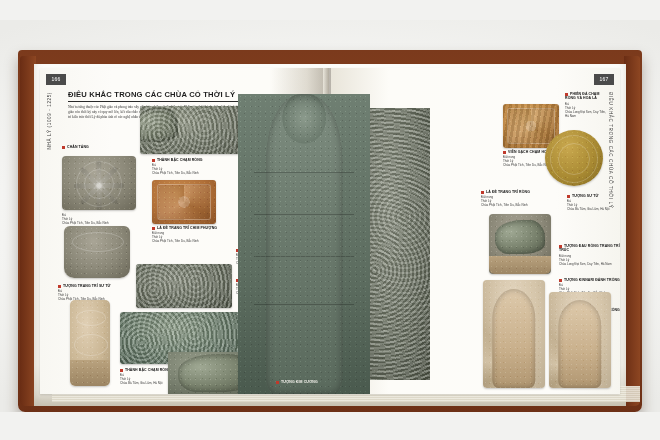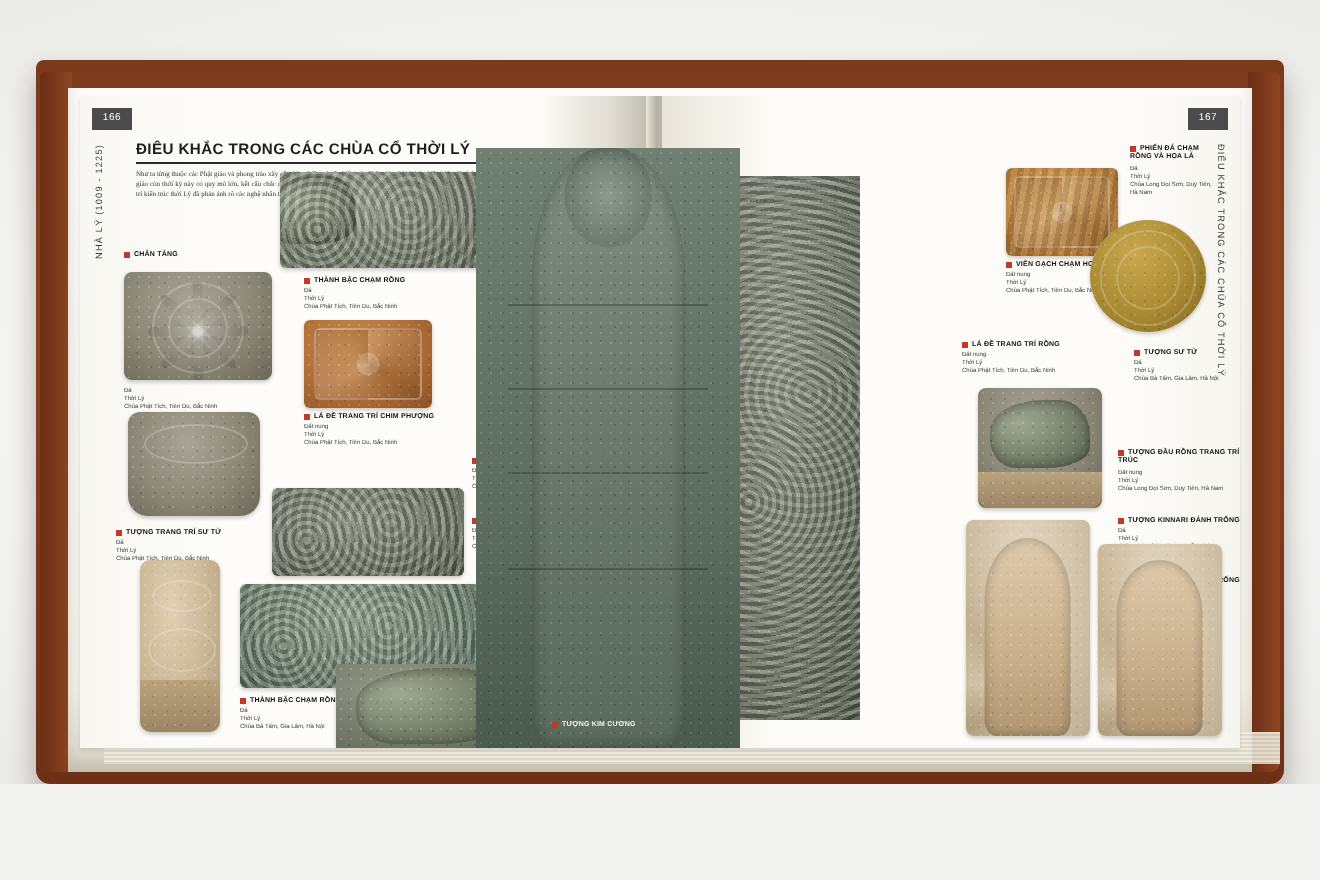--- a/index.html
+++ b/index.html
@@ -6,20 +6,21 @@
   body {
     width:660px; height:440px; overflow:hidden;
     background:#f2f2f0;
     font-family:"Liberation Sans", sans-serif;
   }
   .scene {
     position:relative; width:660px; height:392px;
     background:
       radial-gradient(ellipse 80% 60% at 50% 50%, #ffffff 0%, #f6f6f4 55%, #ebebe8 100%);
     overflow:hidden;
+    margin-top:20px;
   }
   
   .table-shadow {
     position:absolute; left:40px; top:352px; width:580px; height:70px;
     background:radial-gradient(ellipse 50% 50% at 50% 45%, rgba(90,80,70,0.32) 0%, rgba(120,110,100,0.12) 55%, rgba(255,255,255,0) 75%);
     filter:blur(3px);
   }
   
   .book {
     position:absolute; left:18px; top:30px; width:624px; height:370px;

